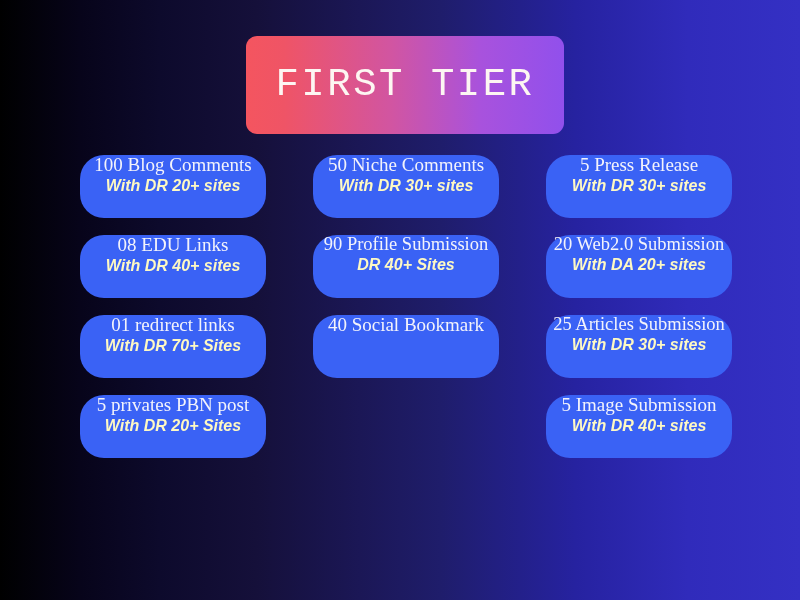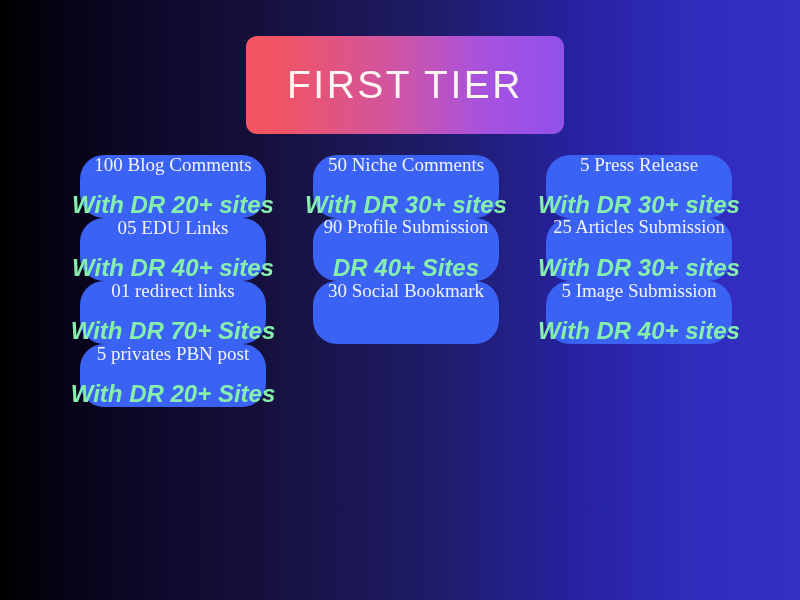--- a/index.html
+++ b/index.html
@@ -36,21 +36,21 @@
     top: 36px;
     width: 318px;
     height: 98px;
     border-radius: 11px;
     background: linear-gradient(to right, #f4555f 0%, #ef5466 12%, #d155a2 46%, #a852dd 74%, #9150ec 100%);
     display: flex;
     align-items: center;
     justify-content: center;
   }
   .banner-title {
-    font-family: Liberation Sans, sans-serif;
+    font-family: Liberation Mono, monospace;
     font-size: 39px;
     letter-spacing: 2.5px;
     color: #fdf6f2;
     white-space: nowrap;
     font-weight: 400;
   }
 
   
   .grid {
     position: absolute;
@@ -64,44 +64,45 @@
     top: 0;
     width: 186px;
   }
   .col-0 { left: 80px; }
   .col-1 { left: 313px; }
   .col-2 { left: 546px; width: 186px; }
 
   .card {
     position: relative;
     height: 63px;
+    margin-bottom: 17px;
     border-radius: 24px;
     background: #3a62f5;
     display: flex;
     flex-direction: column;
     align-items: center;
-    justify-content: space-between;
+    justify-content: flex-start;
     overflow: visible;
   }
 
   .card-line1 {
     font-family: "Liberation Serif", serif;
     font-size: 19px;
     color: #f3f3fb;
     white-space: nowrap;
     line-height: 1.08;
     font-weight: 400;
     margin-bottom: 1px;
   }
   .card-line2 {
     font-family: "Liberation Sans", sans-serif;
     font-style: italic;
     font-weight: bold;
-    font-size: 24px;
-    color: #86efac;
+    font-size: 16px;
+    color: #fef9c3;
     white-space: nowrap;
     line-height: 1.1;
   }
   
   .card.wide .card-line1 { font-size: 18.5px; }
 </style>
 </head>
 <body>
 
 <div id="poster">
@@ -111,21 +112,21 @@
   </div>
 
   <div class="grid">
 
     <div class="column col-0">
       <div class="card">
         <div class="card-line1">100 Blog Comments</div>
         <div class="card-line2">With DR  20+ sites</div>
       </div>
       <div class="card">
-        <div class="card-line1">05 EDU Links</div>
+        <div class="card-line1">08 EDU Links</div>
         <div class="card-line2">With DR  40+ sites</div>
       </div>
       <div class="card">
         <div class="card-line1">01 redirect links</div>
         <div class="card-line2">With DR 70+ Sites</div>
       </div>
       <div class="card">
         <div class="card-line1">5 privates PBN post</div>
         <div class="card-line2">With DR 20+ Sites</div>
       </div>
@@ -134,28 +135,32 @@
     <div class="column col-1">
       <div class="card">
         <div class="card-line1">50 Niche Comments</div>
         <div class="card-line2">With DR  30+ sites</div>
       </div>
       <div class="card wide">
         <div class="card-line1">90 Profile Submission</div>
         <div class="card-line2">DR 40+ Sites</div>
       </div>
       <div class="card">
-        <div class="card-line1">30 Social Bookmark</div>
+        <div class="card-line1">40 Social Bookmark</div>
       </div>
     </div>
 
     <div class="column col-2">
       <div class="card">
         <div class="card-line1">5 Press Release</div>
         <div class="card-line2">With DR  30+ sites</div>
+      </div>
+      <div class="card wide">
+        <div class="card-line1">20 Web2.0 Submission</div>
+        <div class="card-line2">With DA 20+ sites</div>
       </div>
       <div class="card wide">
         <div class="card-line1">25 Articles Submission</div>
         <div class="card-line2">With DR  30+ sites</div>
       </div>
       <div class="card">
         <div class="card-line1">5 Image Submission</div>
         <div class="card-line2">With DR  40+ sites</div>
       </div>
     </div>

